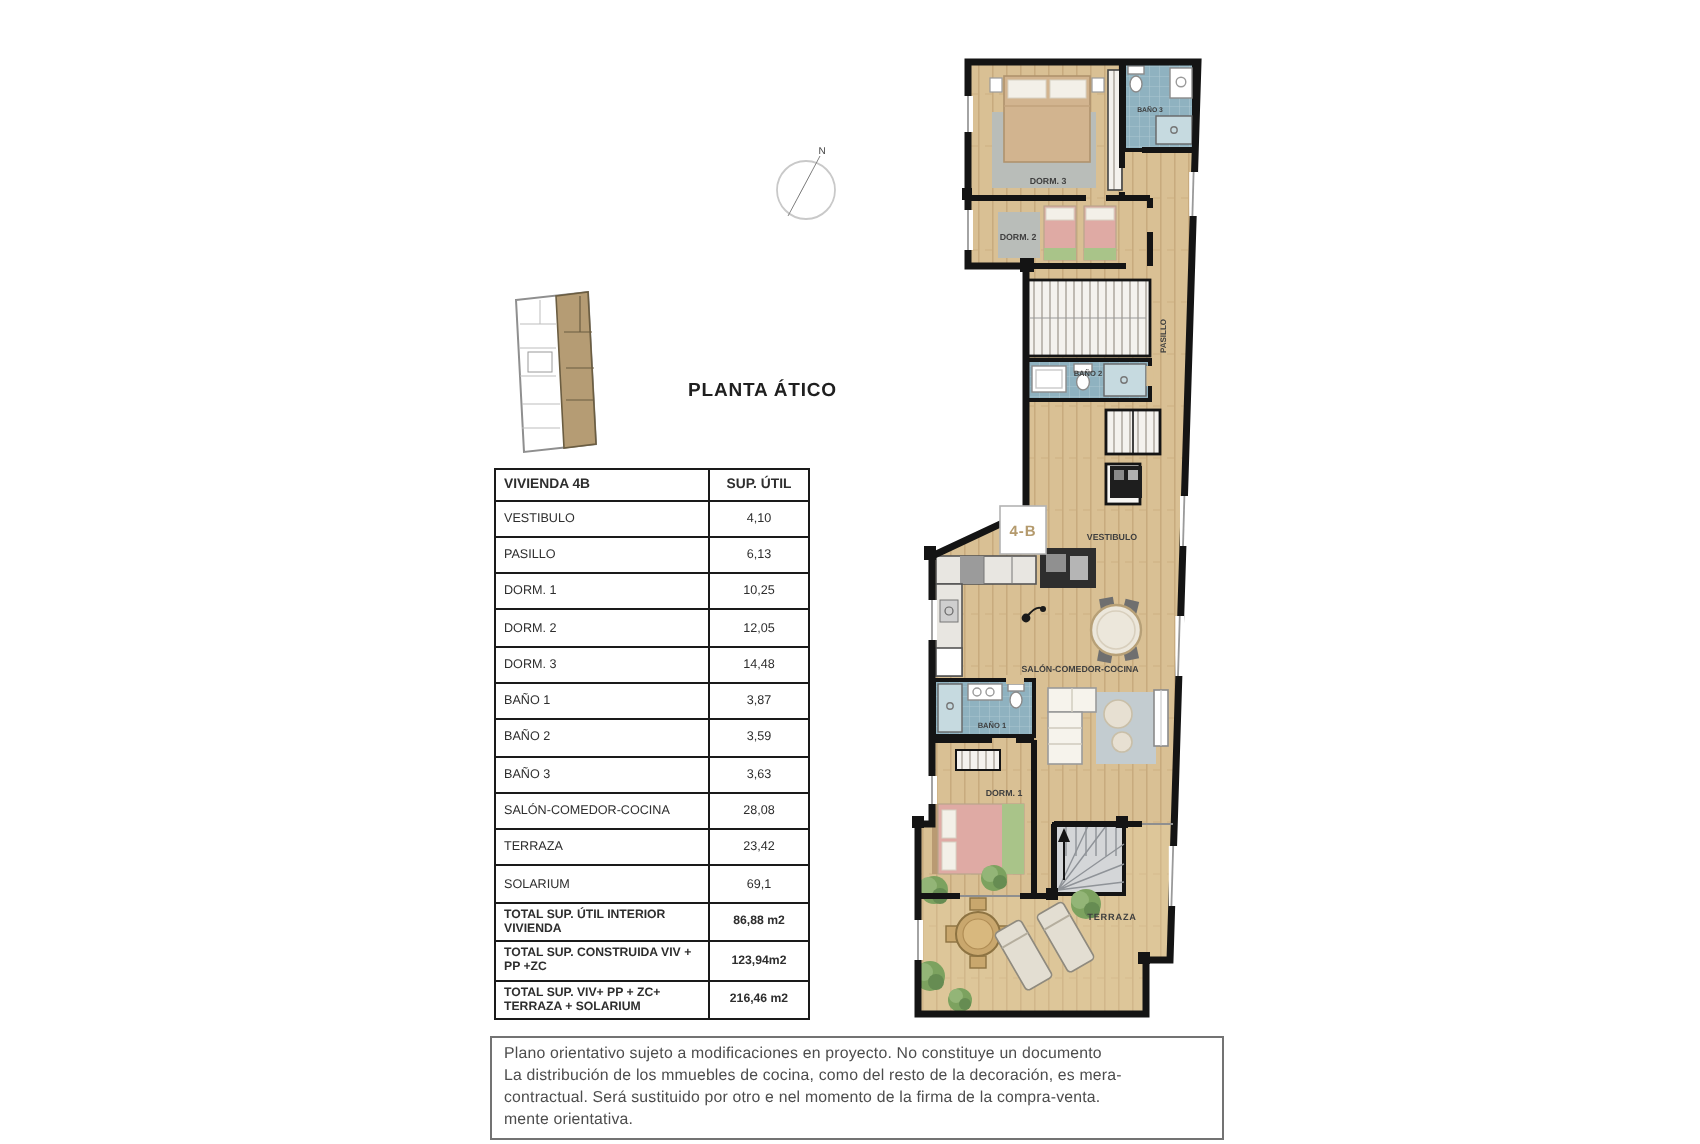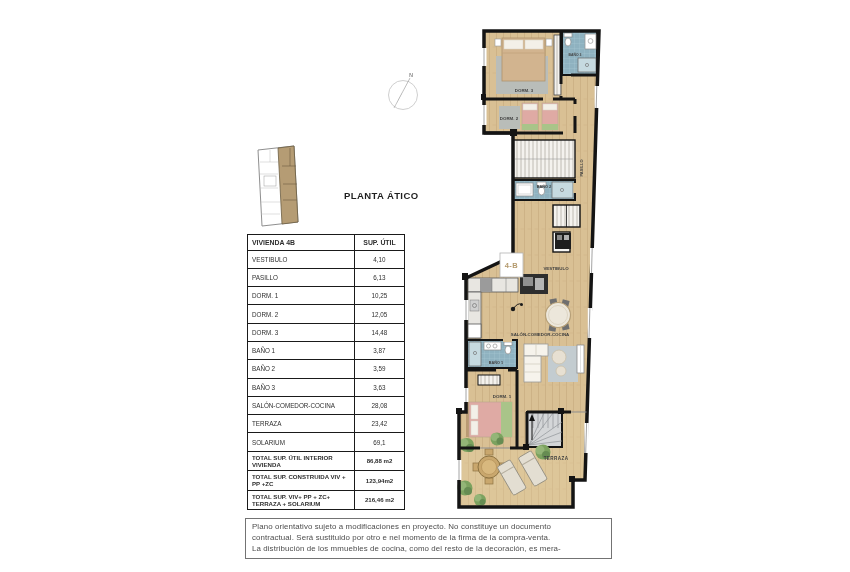--- a/index.html
+++ b/index.html
@@ -379,17 +379,18 @@
       <text class="room-label" x="116" y="262" text-anchor="middle" font-size="4.4">VESTIBULO</text>
       <text class="room-label" x="100" y="328" text-anchor="middle" font-size="4.4">SALÓN-COMEDOR-COCINA</text>
       <text class="room-label" x="56" y="356" text-anchor="middle" font-size="3.8">BAÑO 1</text>
       <text class="room-label" x="62" y="390" text-anchor="middle" font-size="4.4">DORM. 1</text>
       <text class="room-label" x="116" y="452" text-anchor="middle" font-size="4.6" letter-spacing="0.4">TERRAZA</text>
     </g>
   </svg>
 
   <div id="disclaimer">
     <div>Plano orientativo sujeto a modificaciones en proyecto. No constituye un documento</div>
+    <div>La distribución de los mmuebles de cocina, como del resto de la decoración, es mera-</div>
     <div>contractual. Será sustituido por otro e nel momento de la firma de la compra-venta.</div>
-    <div>La distribución de los mmuebles de cocina, como del resto de la decoración, es mera-</div>
+    <div>mente orientativa.</div>
   </div>
 
 </div>
 
 </body></html>

